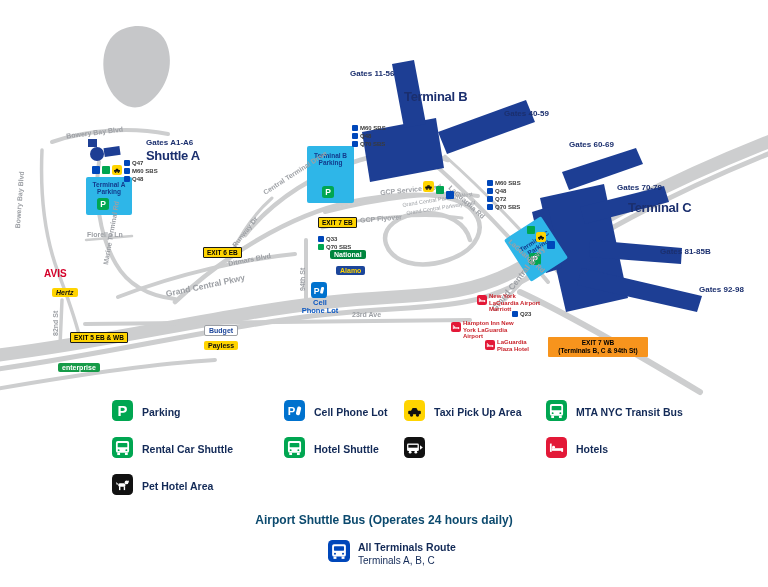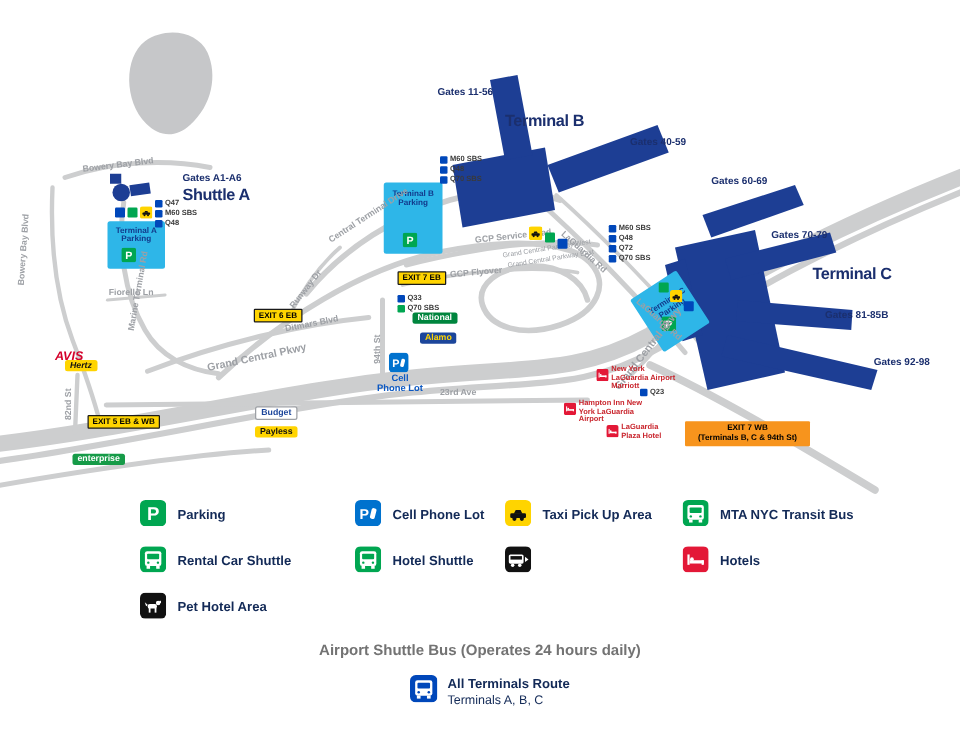--- a/index.html
+++ b/index.html
@@ -23,21 +23,21 @@
   .busrow{position:absolute;display:flex;align-items:center;gap:2px;font-size:6px;
           color:#3a3a3a;font-weight:bold;white-space:nowrap;}
   .sq{width:6px;height:6px;border-radius:1px;display:inline-block;flex:0 0 auto;}
   .sq.blue{background:#0047ba}.sq.green{background:#00a651}
   .ic{position:absolute;display:block;}
   .green{color:#00a651}.blue{color:#0072ce}.routeblue{color:#0047ba}
   .red{color:#e31837}.black{color:#111}
   .leg-label{position:absolute;font-size:10.5px;font-weight:bold;color:#132a57;line-height:1.15;white-space:pre-line;}
   .leg-sub{position:absolute;font-size:10px;font-weight:normal;color:#132a57;white-space:nowrap;}
   .center-title{position:absolute;left:0;width:768px;text-align:center;font-size:12px;
-                font-weight:bold;color:#737373;}
+                font-weight:bold;color:#0c4a6e;}
   .cpl{position:absolute;font-size:7.5px;font-weight:bold;color:#0a57c2;text-align:center;
        line-height:1.1;white-space:pre-line;}
 </style>
 </head>
 <body>
 
 <div class="stage">
 
   <svg class="map-svg" viewBox="0 0 768 587">
     <defs>
@@ -140,21 +140,21 @@
     </g>
   </svg>
 
   <div class="lbl gates" style="left:146px;top:139px;">Gates A1-A6</div>
   <div class="lbl t-title" style="left:146px;top:149px;">Shuttle A</div>
   <div class="lbl gates" style="left:350px;top:70px;">Gates 11-56</div>
   <div class="lbl t-title" style="left:404px;top:90px;">Terminal B</div>
   <div class="lbl gates" style="left:504px;top:110px;">Gates 40-59</div>
   <div class="lbl gates" style="left:569px;top:141px;">Gates 60-69</div>
   <div class="lbl gates" style="left:617px;top:184px;">Gates 70-79</div>
-  <div class="lbl t-title" style="left:628px;top:212px;margin-left:22px;">Terminal C</div>
+  <div class="lbl t-title" style="left:628px;top:201px;">Terminal C</div>
   <div class="lbl gates" style="left:660px;top:248px;">Gates 81-85B</div>
   <div class="lbl gates" style="left:699px;top:286px;">Gates 92-98</div>
 
   <div class="lbl pk" style="left:86px;top:181px;width:46px;">Terminal A
 Parking</div>
   <div class="lbl pk" style="left:307px;top:152px;width:47px;">Terminal B
 Parking</div>
   <div class="lbl pk" style="left:516px;top:237px;width:40px;transform:rotate(-33deg);">Terminal C
 Parking</div>
   <svg class="ic green" style="left:97px;top:198px;width:12px;height:12px;">
@@ -187,21 +187,21 @@
   <div class="lbl road" style="left:512px;top:238px;transform:rotate(42deg);transform-origin:0 0;">LaGuardia Rd</div>
 
   <div class="badge-y" style="left:318px;top:217px;">EXIT 7 EB</div>
   <div class="badge-y" style="left:203px;top:247px;">EXIT 6 EB</div>
   <div class="badge-y" style="left:70px;top:332px;">EXIT 5 EB &amp; WB</div>
   <div class="badge-o" style="left:548px;top:337px;width:92px;">
     <div>EXIT 7 WB</div>
     <div>(Terminals B, C &amp; 94th St)</div>
   </div>
 
-  <div class="brand" style="left:44px;top:280px;color:#d4002a;font-size:10px;font-style:italic;padding:0;">AVIS</div>
+  <div class="brand" style="left:44px;top:268px;color:#d4002a;font-size:10px;padding:0;">AVIS</div>
   <div class="brand" style="left:52px;top:288px;background:#ffd400;color:#111;font-style:italic;">Hertz</div>
   <div class="brand" style="left:204px;top:325px;background:#fff;border:1px solid #9da0a5;color:#1c469b;">Budget</div>
   <div class="brand" style="left:204px;top:341px;background:#ffd400;color:#111;">Payless</div>
   <div class="brand" style="left:58px;top:363px;background:#169b48;color:#fff;">enterprise</div>
   <div class="brand" style="left:330px;top:250px;background:#00853e;color:#fff;">National</div>
   <div class="brand" style="left:336px;top:266px;background:#1c469b;color:#ffd400;">Alamo</div>
 
   <svg class="ic red" style="left:477px;top:295px;width:10px;height:10px;">
       <use href="#sym-bed"></use>
     </svg>

